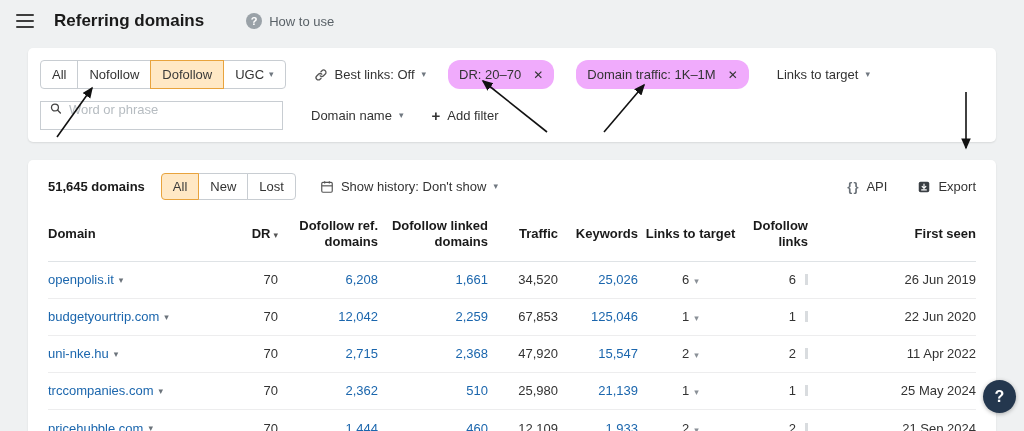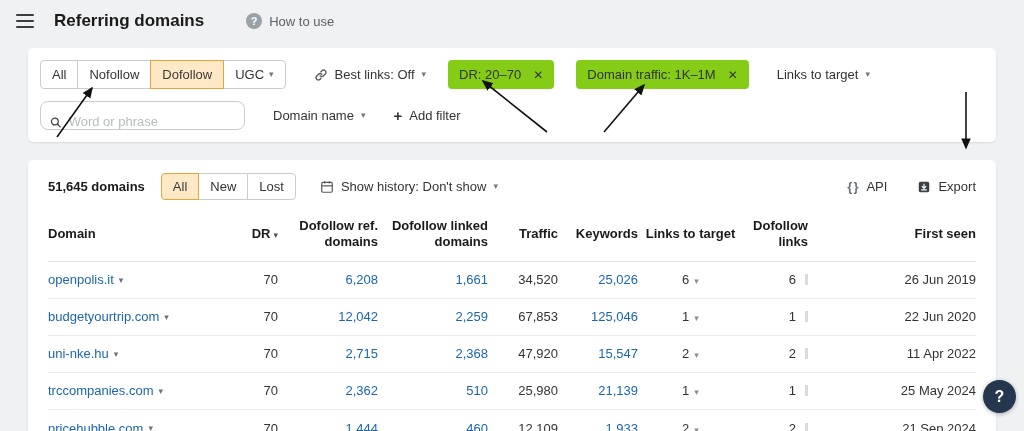--- a/index.html
+++ b/index.html
@@ -27,27 +27,27 @@
     cursor:pointer; margin-left:-1px; display:flex; align-items:center; gap:5px;
   }
   .seg-btn:first-child { border-radius:4px 0 0 4px; margin-left:0; }
   .seg-btn:last-child { border-radius:0 4px 4px 0; }
   .seg-btn.selected { background:#ffe8c5; border-color:#e8a33d; color:#3a3a3a; position:relative; z-index:1; }
   .caret { font-size:9px; color:#707880; line-height:1; }
   .filter-link { display:flex; align-items:center; gap:7px; cursor:pointer; color:#333; }
   .ml24 { margin-left:24px; }
   .ml28 { margin-left:28px; }
   .chip {
-    display:flex; align-items:center; gap:12px; background:#84cc16; border-radius:4px;
+    display:flex; align-items:center; gap:12px; background:#f0abfc; border-radius:12px;
     padding:7px 11px; margin-left:22px; cursor:pointer; color:#333;
   }
   .chip .x { font-weight:bold; font-size:12px; color:#333; cursor:pointer; }
   .search-box {
-    display:flex; align-items:flex-end; gap:7px; border:1px solid #c8cdd2; border-radius:8px;
-    height:29px; padding:0 9px; width:205px; background:#fff;
+    display:flex; align-items:flex-start; gap:7px; border:1px solid #c8cdd2; border-radius:0;
+    height:29px; padding:0 9px; width:243px; background:#fff;
   }
   .search-box input { border:none; outline:none; font-size:13px; width:100%; color:#333; font-family:inherit; }
   .search-box input::placeholder { color:#b6bcc1; }
   .plus { font-size:15px; font-weight:bold; color:#333; }
   
   .table-card { margin-top:18px; padding:0 20px; height:336px; }
   .ttoolbar { display:flex; align-items:center; padding:13px 0 12px; }
   .count { font-weight:bold; color:#1a1a1a; }
   .ttoolbar .seg-group { margin-left:16px; }
   .ttoolbar .seg-btn { padding:5px 11px; }

